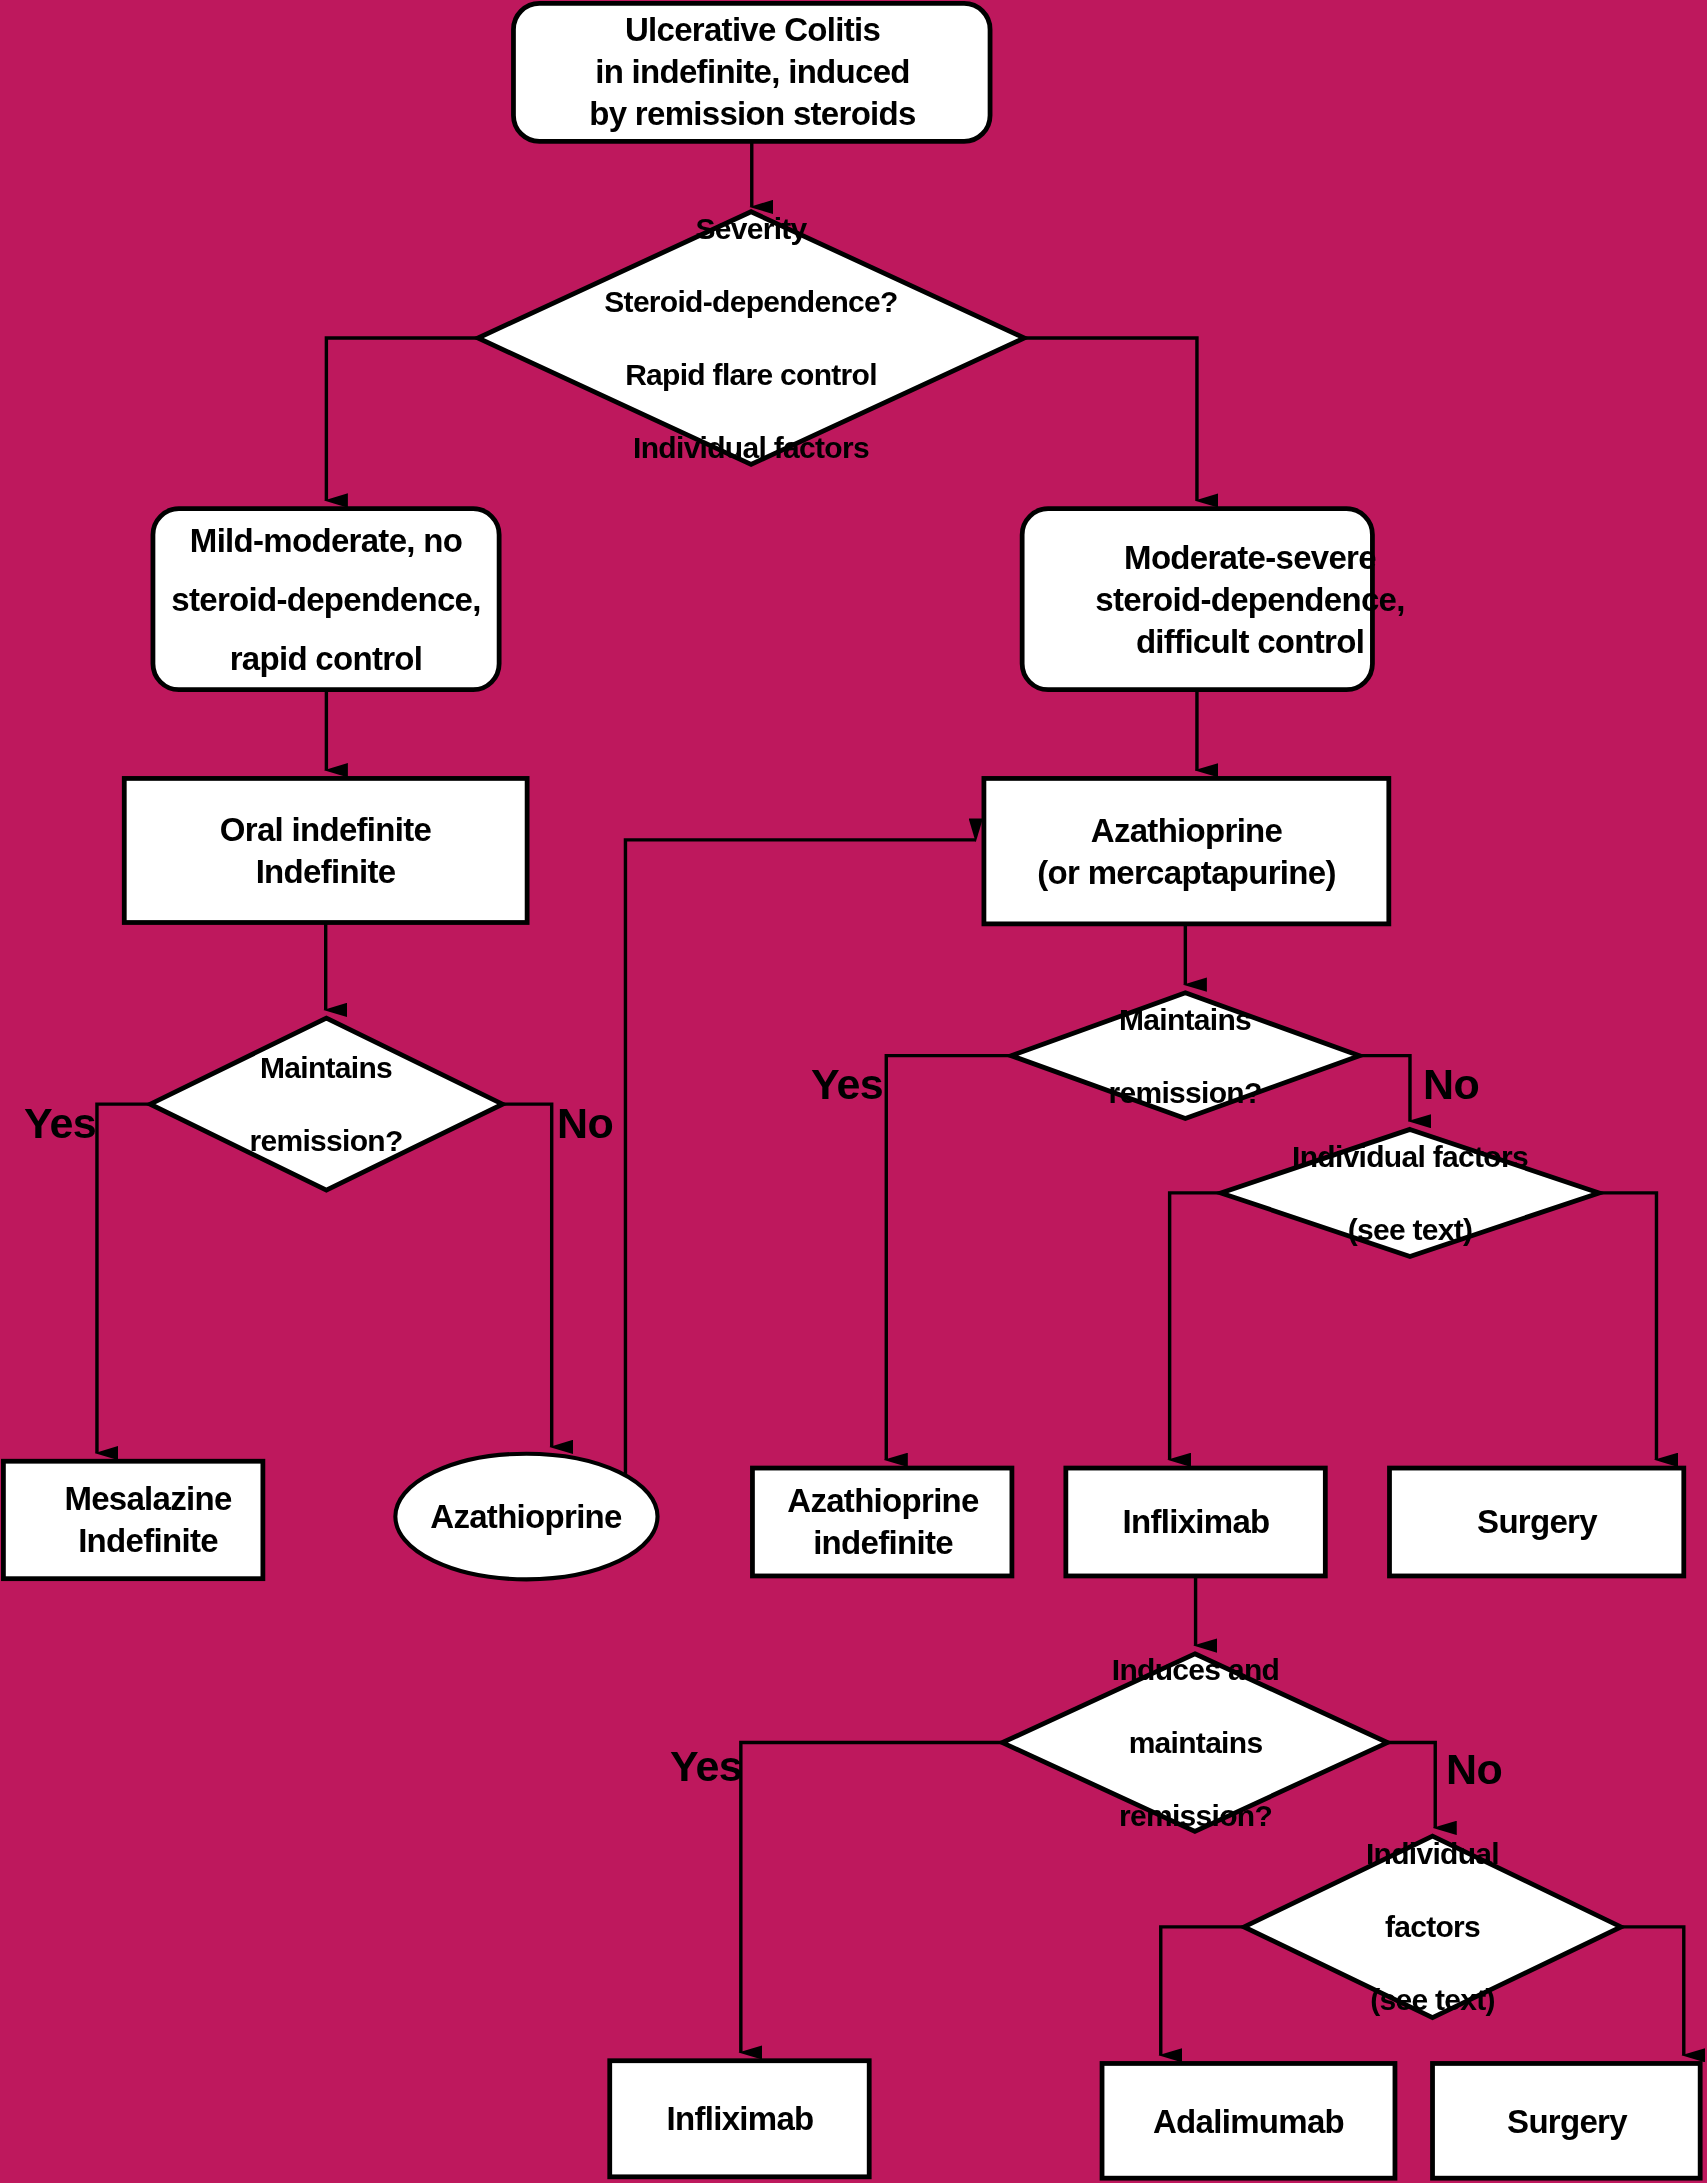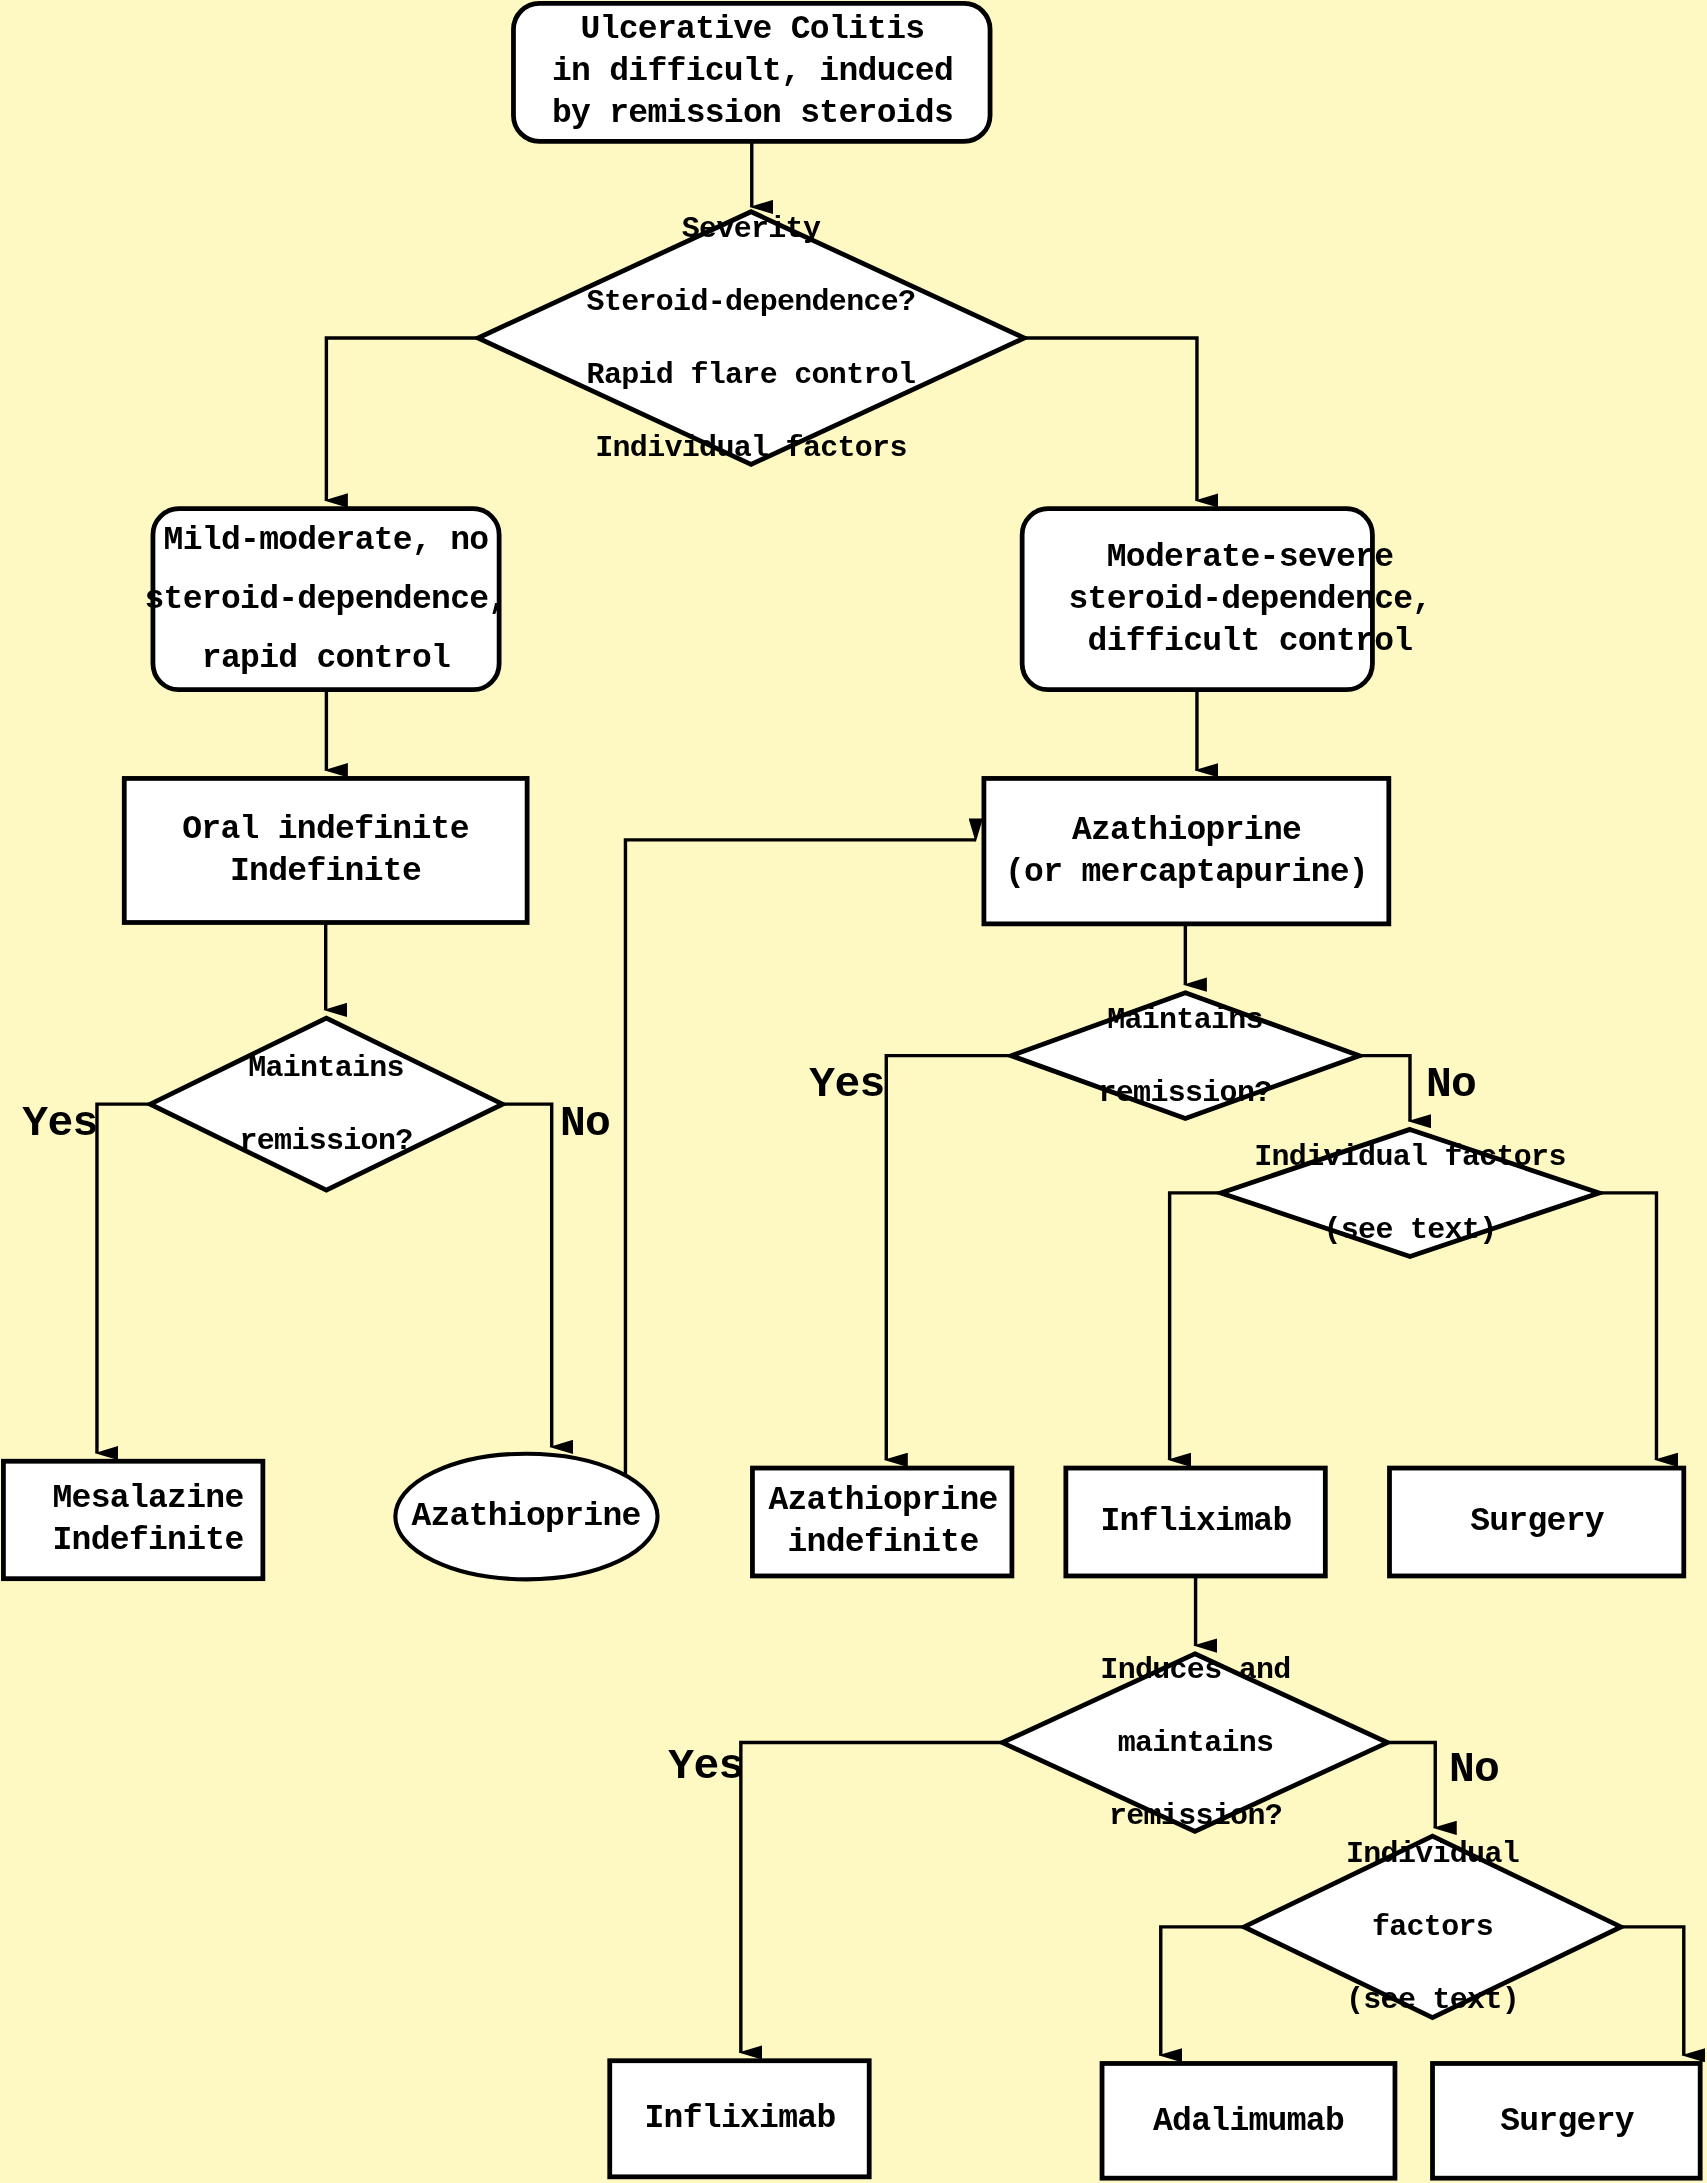--- a/index.html
+++ b/index.html
@@ -1,21 +1,21 @@
 <!DOCTYPE html>
 <html style="font-size:11px"><head>
 <meta charset="utf-8">
 <style>
   html,body{margin:0;padding:0;background:#ffffff;}
   #canvas{
     position:relative;
     width:1707px;
     height:2183px;
-    background:#fef9c3;
-    font-family:Liberation Mono, monospace;
+    background:#be185d;
+    font-family:Liberation Sans, sans-serif;
     overflow:hidden;
   }
   #shape-layer{
     position:absolute;
     left:0;top:0;
     width:1707px;
     height:2183px;
   }
   .node-text{
     position:absolute;
@@ -98,21 +98,21 @@
         <polygon points="1750,2422 2032,2552 1750,2682 1468,2552" fill="#ffffff" stroke="#000000" stroke-width="7"></polygon>
         <polygon points="2098,2689 2374,2822 2098,2955 1822,2822" fill="#ffffff" stroke="#000000" stroke-width="7"></polygon>
         <rect x="893" y="3018" width="380" height="170" fill="#ffffff" stroke="#000000" stroke-width="7"></rect>
         <rect x="1614" y="3022" width="429" height="168" fill="#ffffff" stroke="#000000" stroke-width="7"></rect>
         <rect x="2098" y="3022" width="392" height="168" fill="#ffffff" stroke="#000000" stroke-width="7"></rect>
       </g>
   </svg>
   <div id="text-layer">
       <div class="node-text rounded-text" style="left: 514px; top: 3.4px; width: 477px; height: 138px;">
         <span class="line">Ulcerative Colitis</span>
-        <span class="line">in difficult, induced</span>
+        <span class="line">in indefinite, induced</span>
         <span class="line">by remission steroids</span>
       </div>
       <div class="node-text diamond-text" style="left: 478px; top: 212px; width: 546px; height: 253px;">
         <span class="line">Severity</span>
         <span class="line">Steroid-dependence?</span>
         <span class="line">Rapid flare control</span>
         <span class="line">Individual factors</span>
       </div>
       <div class="node-text rounded-text" style="left: 153px; top: 509px; width: 346px; height: 181px; gap: 17px;">
         <span class="line">Mild-moderate, no</span>

